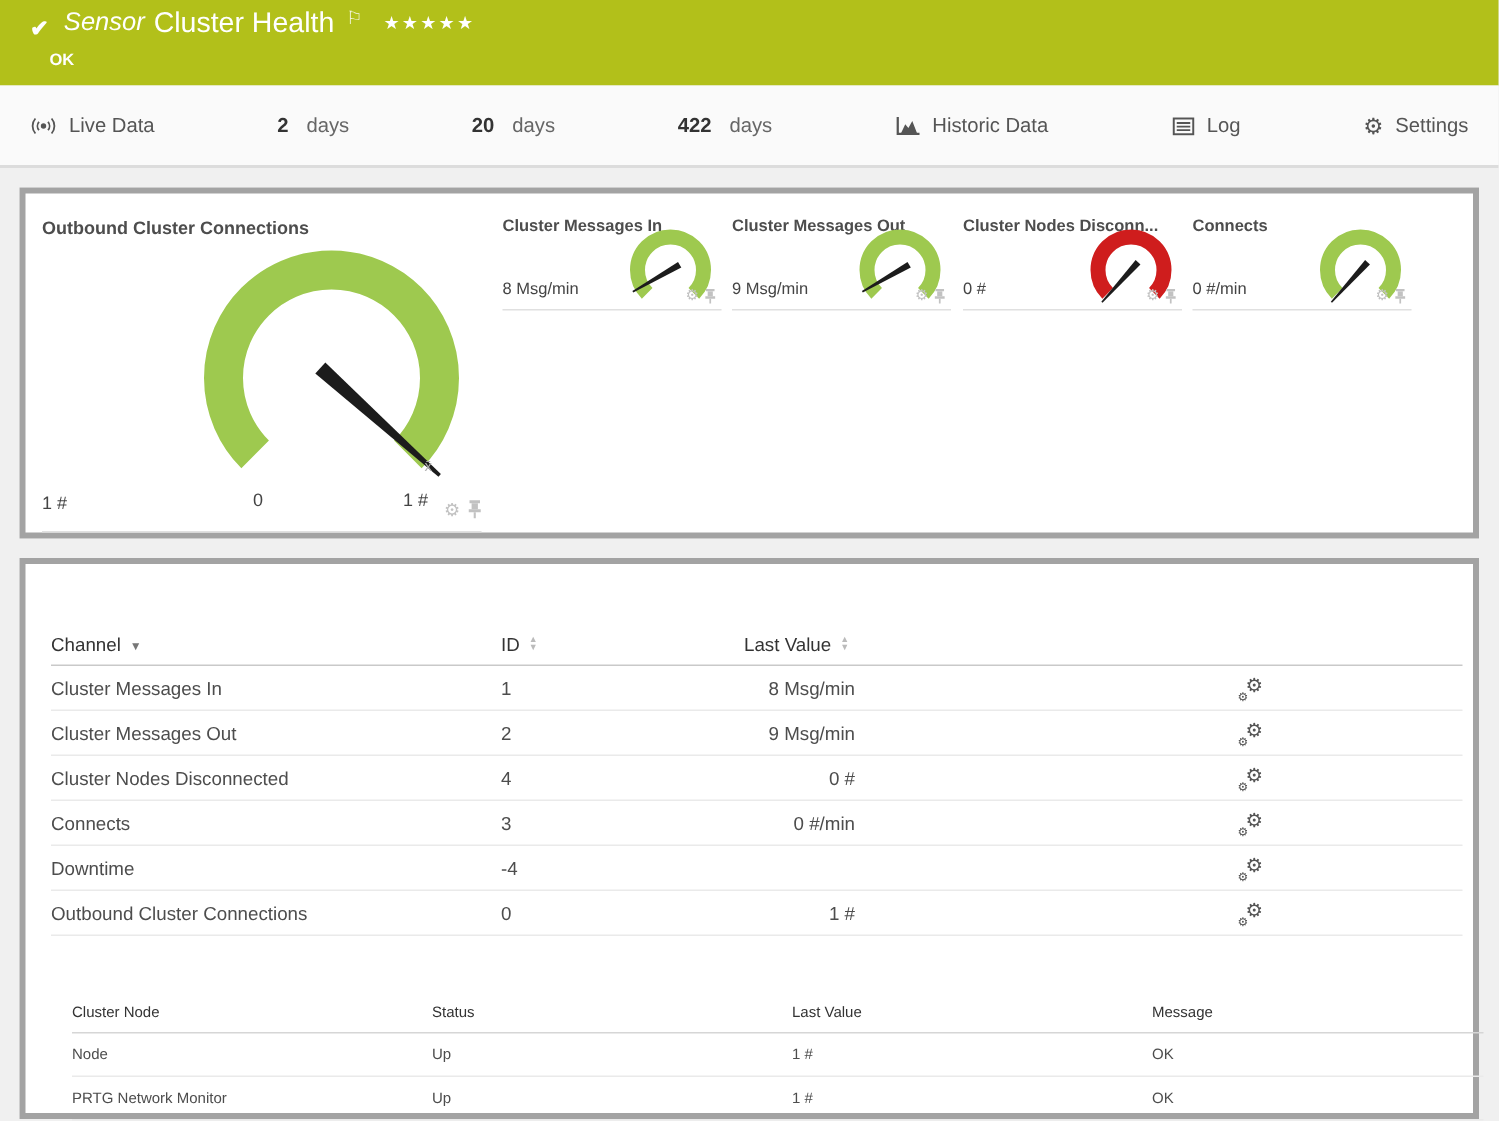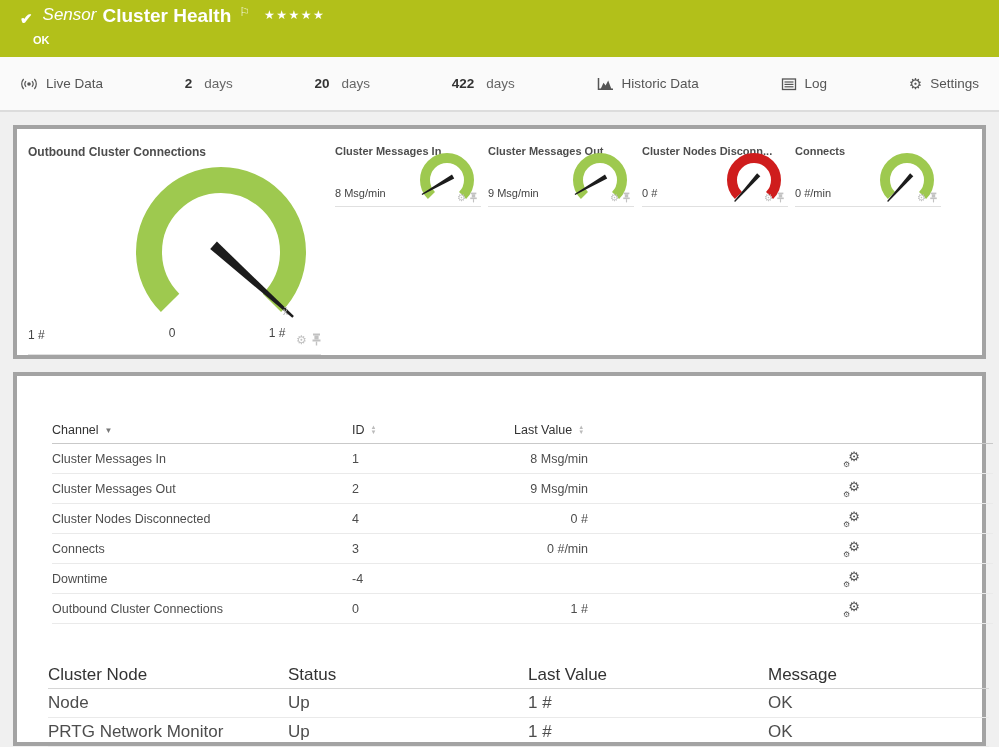--- a/index.html
+++ b/index.html
@@ -8,21 +8,21 @@
     position:relative; overflow:hidden;
     background:#f0f0f0;
     font-family:"Liberation Sans", sans-serif;
     color:#4a4a4a;
   }
   
   .hdr { position:absolute; left:0; top:0; width:999px; height:57px; background:#b2c01a; }
   .hdr-line1 { position:absolute; left:20px; top:5px; display:flex; align-items:flex-start; }
   .hdr-check { color:#fff; font-size:15px; font-weight:bold; margin:5px 10px 0 0; }
   .hdr-kind { color:#fff; font-style:italic; font-weight:400; font-size:17px; margin-right:6px; }
-  .hdr-name { color:#fff; font-weight:700; font-size:19px; }
+  .hdr-name { color:#fff; font-weight:400; font-size:19px; }
   .hdr-flag { color:rgba(255,255,255,.85); font-size:12px; margin:0 0 0 8px; cursor:pointer; }
   .hdr-stars { color:#fff; font-size:12px; letter-spacing:1.5px; margin:3px 0 0 14px; cursor:pointer; }
   .hdr-status { position:absolute; left:33px; top:34px; color:#fff; font-size:11px; font-weight:bold; }
   
   .tabbar { position:absolute; left:0; top:57px; width:999px; height:55px; background:#fafafa;
             border-bottom:2px solid #dcdcdc; display:flex; justify-content:space-between;
             align-items:flex-end; padding:0 10px; }
   .tab { display:flex; align-items:center; gap:8px; height:53px; padding:0 10px;
          font-size:13.5px; color:#555; cursor:pointer; white-space:nowrap; }
   .tab.active { color:#189cd8; font-weight:bold; border-bottom:3px solid #189cd8;
@@ -48,34 +48,34 @@
   
   .sg { position:absolute; top:0; width:146px; height:234px; }
   .sg-title { position:absolute; left:0; top:16px; width:146px; font-size:11px; font-weight:bold;
               color:#4d4d4d; white-space:nowrap; overflow:hidden; }
   .sg-val { position:absolute; left:0; top:58px; font-size:11px; color:#444; }
   .sg-svg { position:absolute; left:77px; top:16px; }
   .sg-tools { position:absolute; left:122px; top:63px; display:flex; align-items:center; gap:3px; }
   .sg-tools .gear-sm { font-size:10px; line-height:10px; }
   .sg-sep { position:absolute; left:0; top:77px; width:146px; height:1px; background:#e0e0e0; }
   
-  .ch-table { position:absolute; left:35px; top:40px; width:941px; font-size:12.5px; }
+  .ch-table { position:absolute; left:17px; top:40px; width:941px; font-size:12.5px; }
   .trow { display:flex; align-items:center; height:30px; border-bottom:1px solid #eaeaea; color:#4d4d4d; }
   .trow.thead { height:28px; border-bottom:1px solid #c9c9c9; color:#333; }
   .c-name { width:300px; }
   .c-id { width:162px; }
   .c-val { width:74px; text-align:right; }
   .c-icon { margin-left:auto; margin-right:133px; position:relative; width:16px; height:16px; cursor:pointer; }
   .gg-big { position:absolute; right:0; top:-1px; font-size:13px; color:#555; line-height:13px; }
   .gg-small { position:absolute; left:-1px; bottom:-2px; font-size:8px; color:#555; line-height:8px;
               text-shadow:0 0 2px #fff; }
   .sort-wrap { display:inline-flex; flex-direction:column; vertical-align:middle; margin-left:6px; line-height:5px; }
   .sort-wrap .a { font-size:6px; color:#bbb; }
   .sort-desc { display:inline-block; font-size:8px; color:#777; margin-left:6px; vertical-align:middle; }
-  .nd-table { position:absolute; left:31px; top:286px; width:941px; font-size:17px; }
+  .nd-table { position:absolute; left:31px; top:286px; width:941px; font-size:10px; }
   .nd-table .trow { height:29px; }
   .nd-table .trow.thead { height:27px; border-bottom:1px solid #d6d6d6; }
   .n-node { width:240px; }
   .n-status { width:240px; }
   .n-val { width:240px; }
   .n-msg { flex:1; }
 </style>
 </head>
 <body>
 

